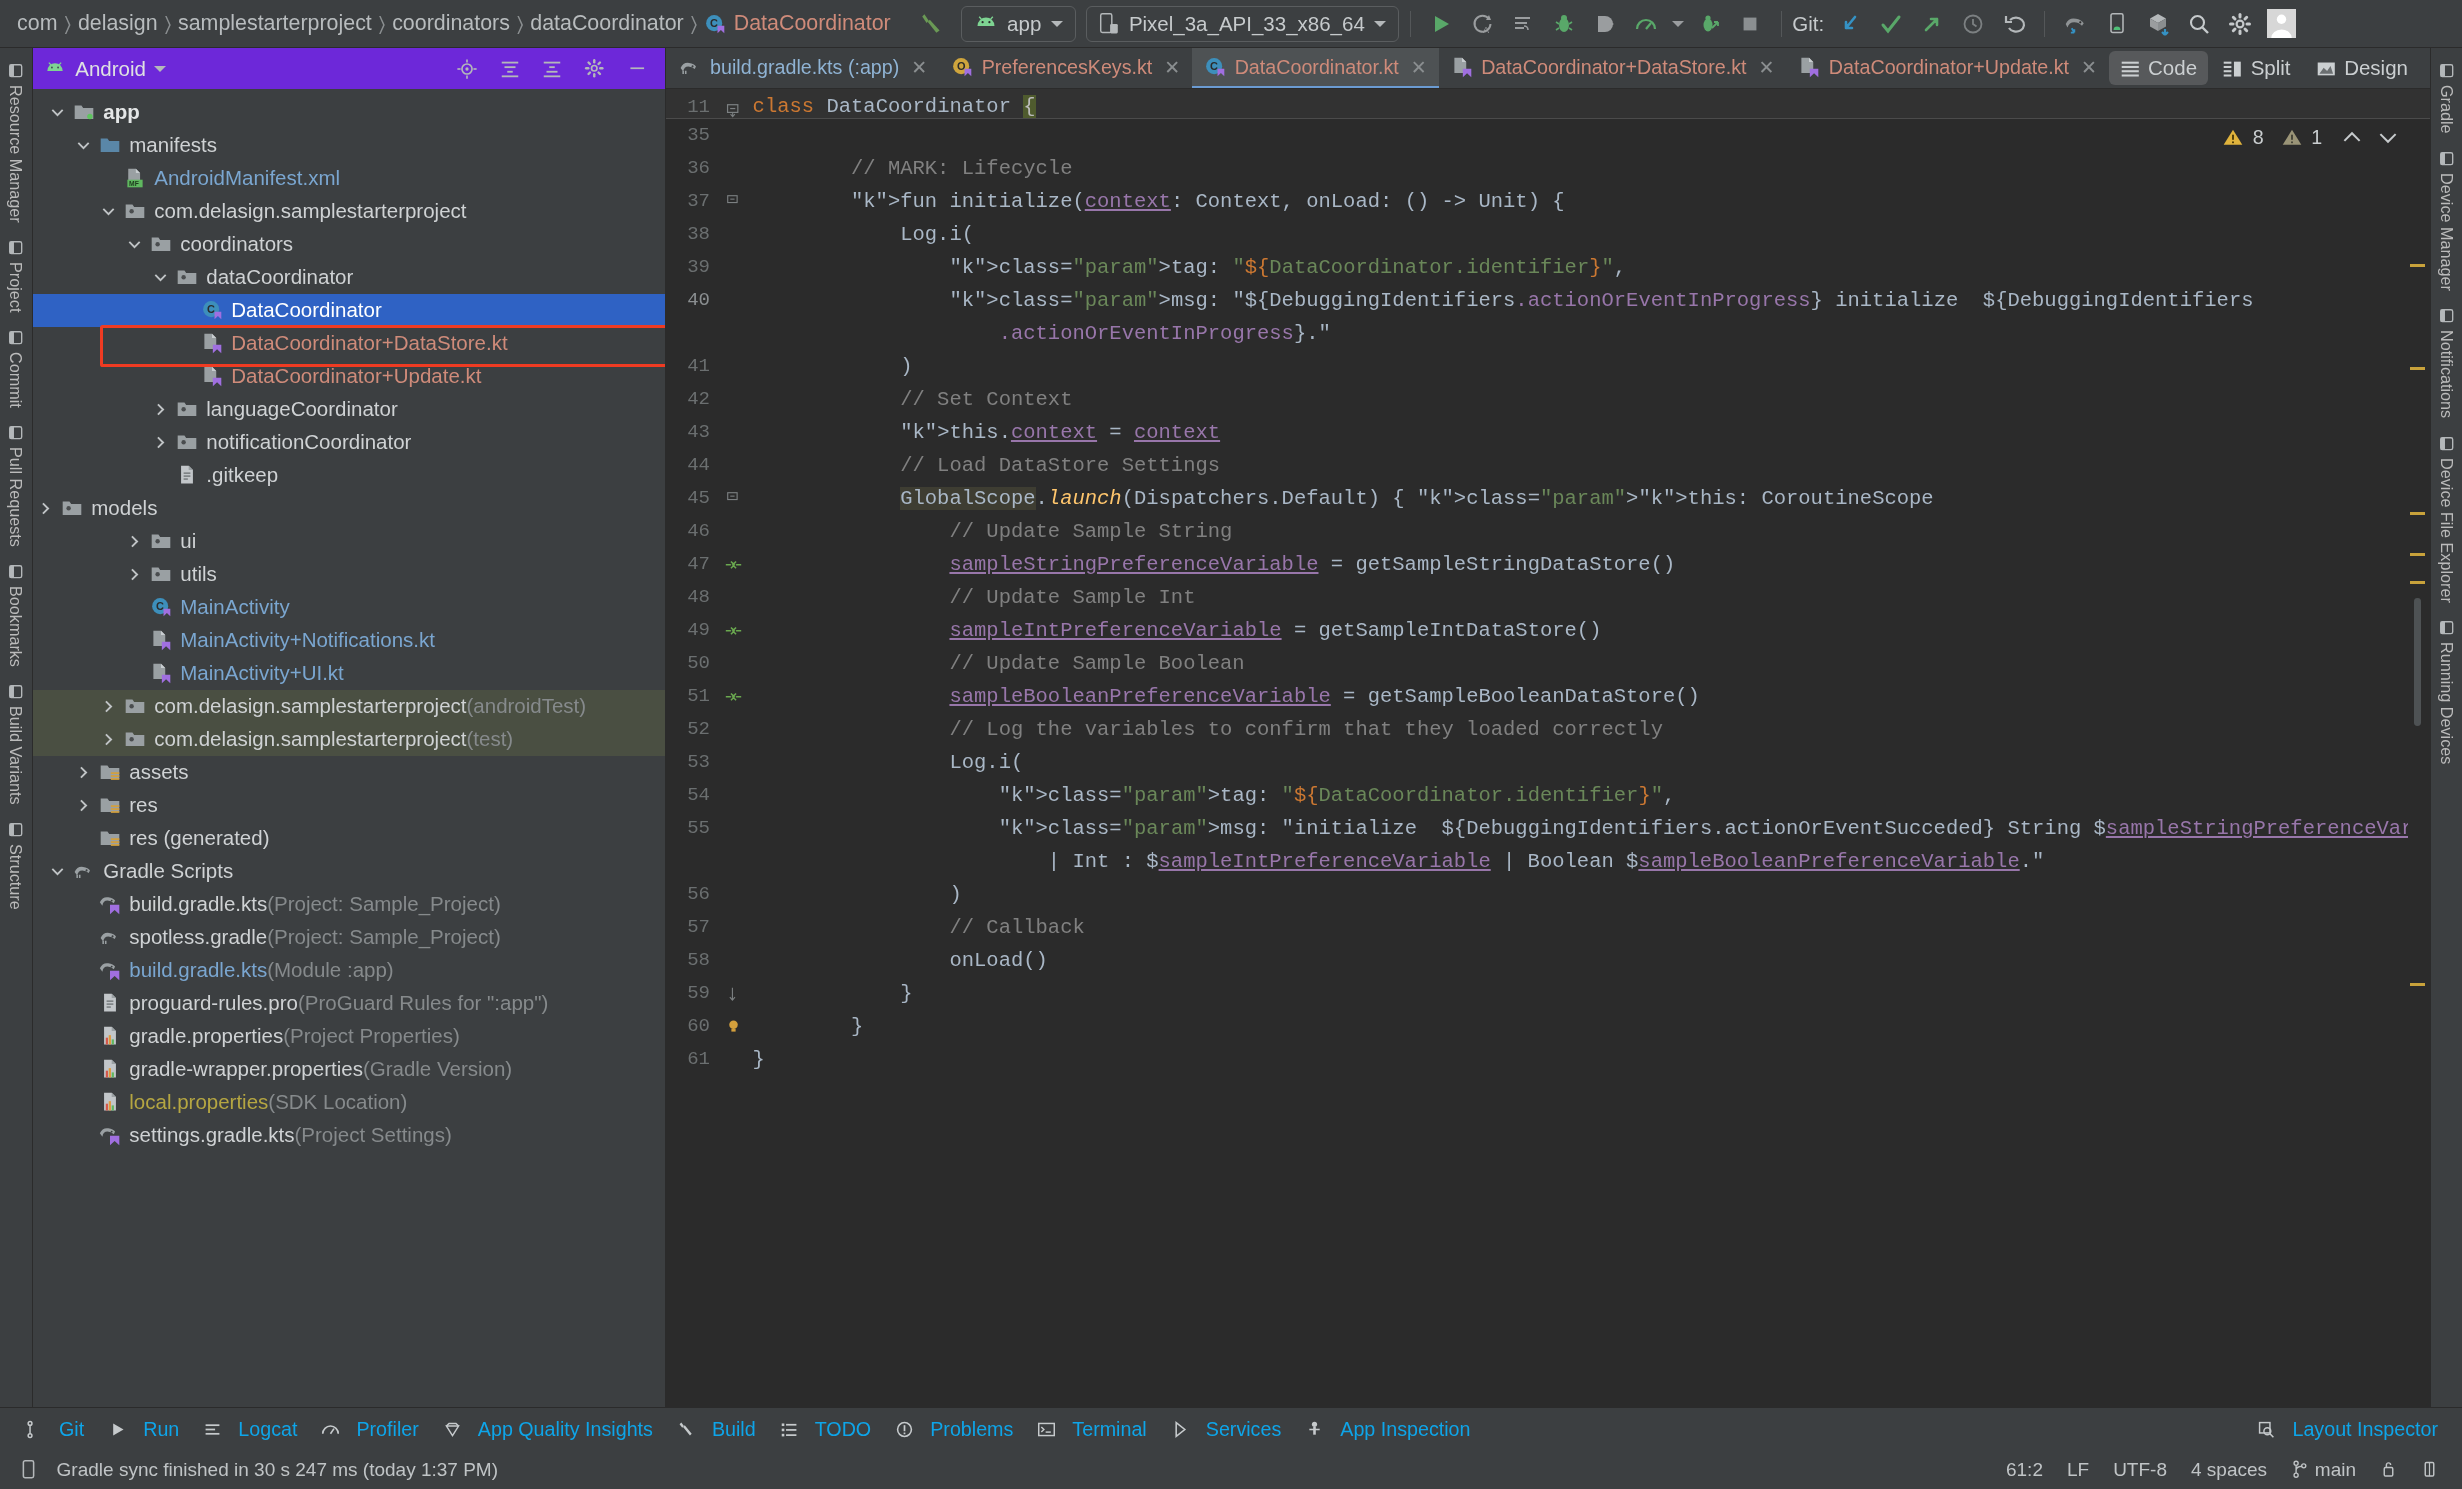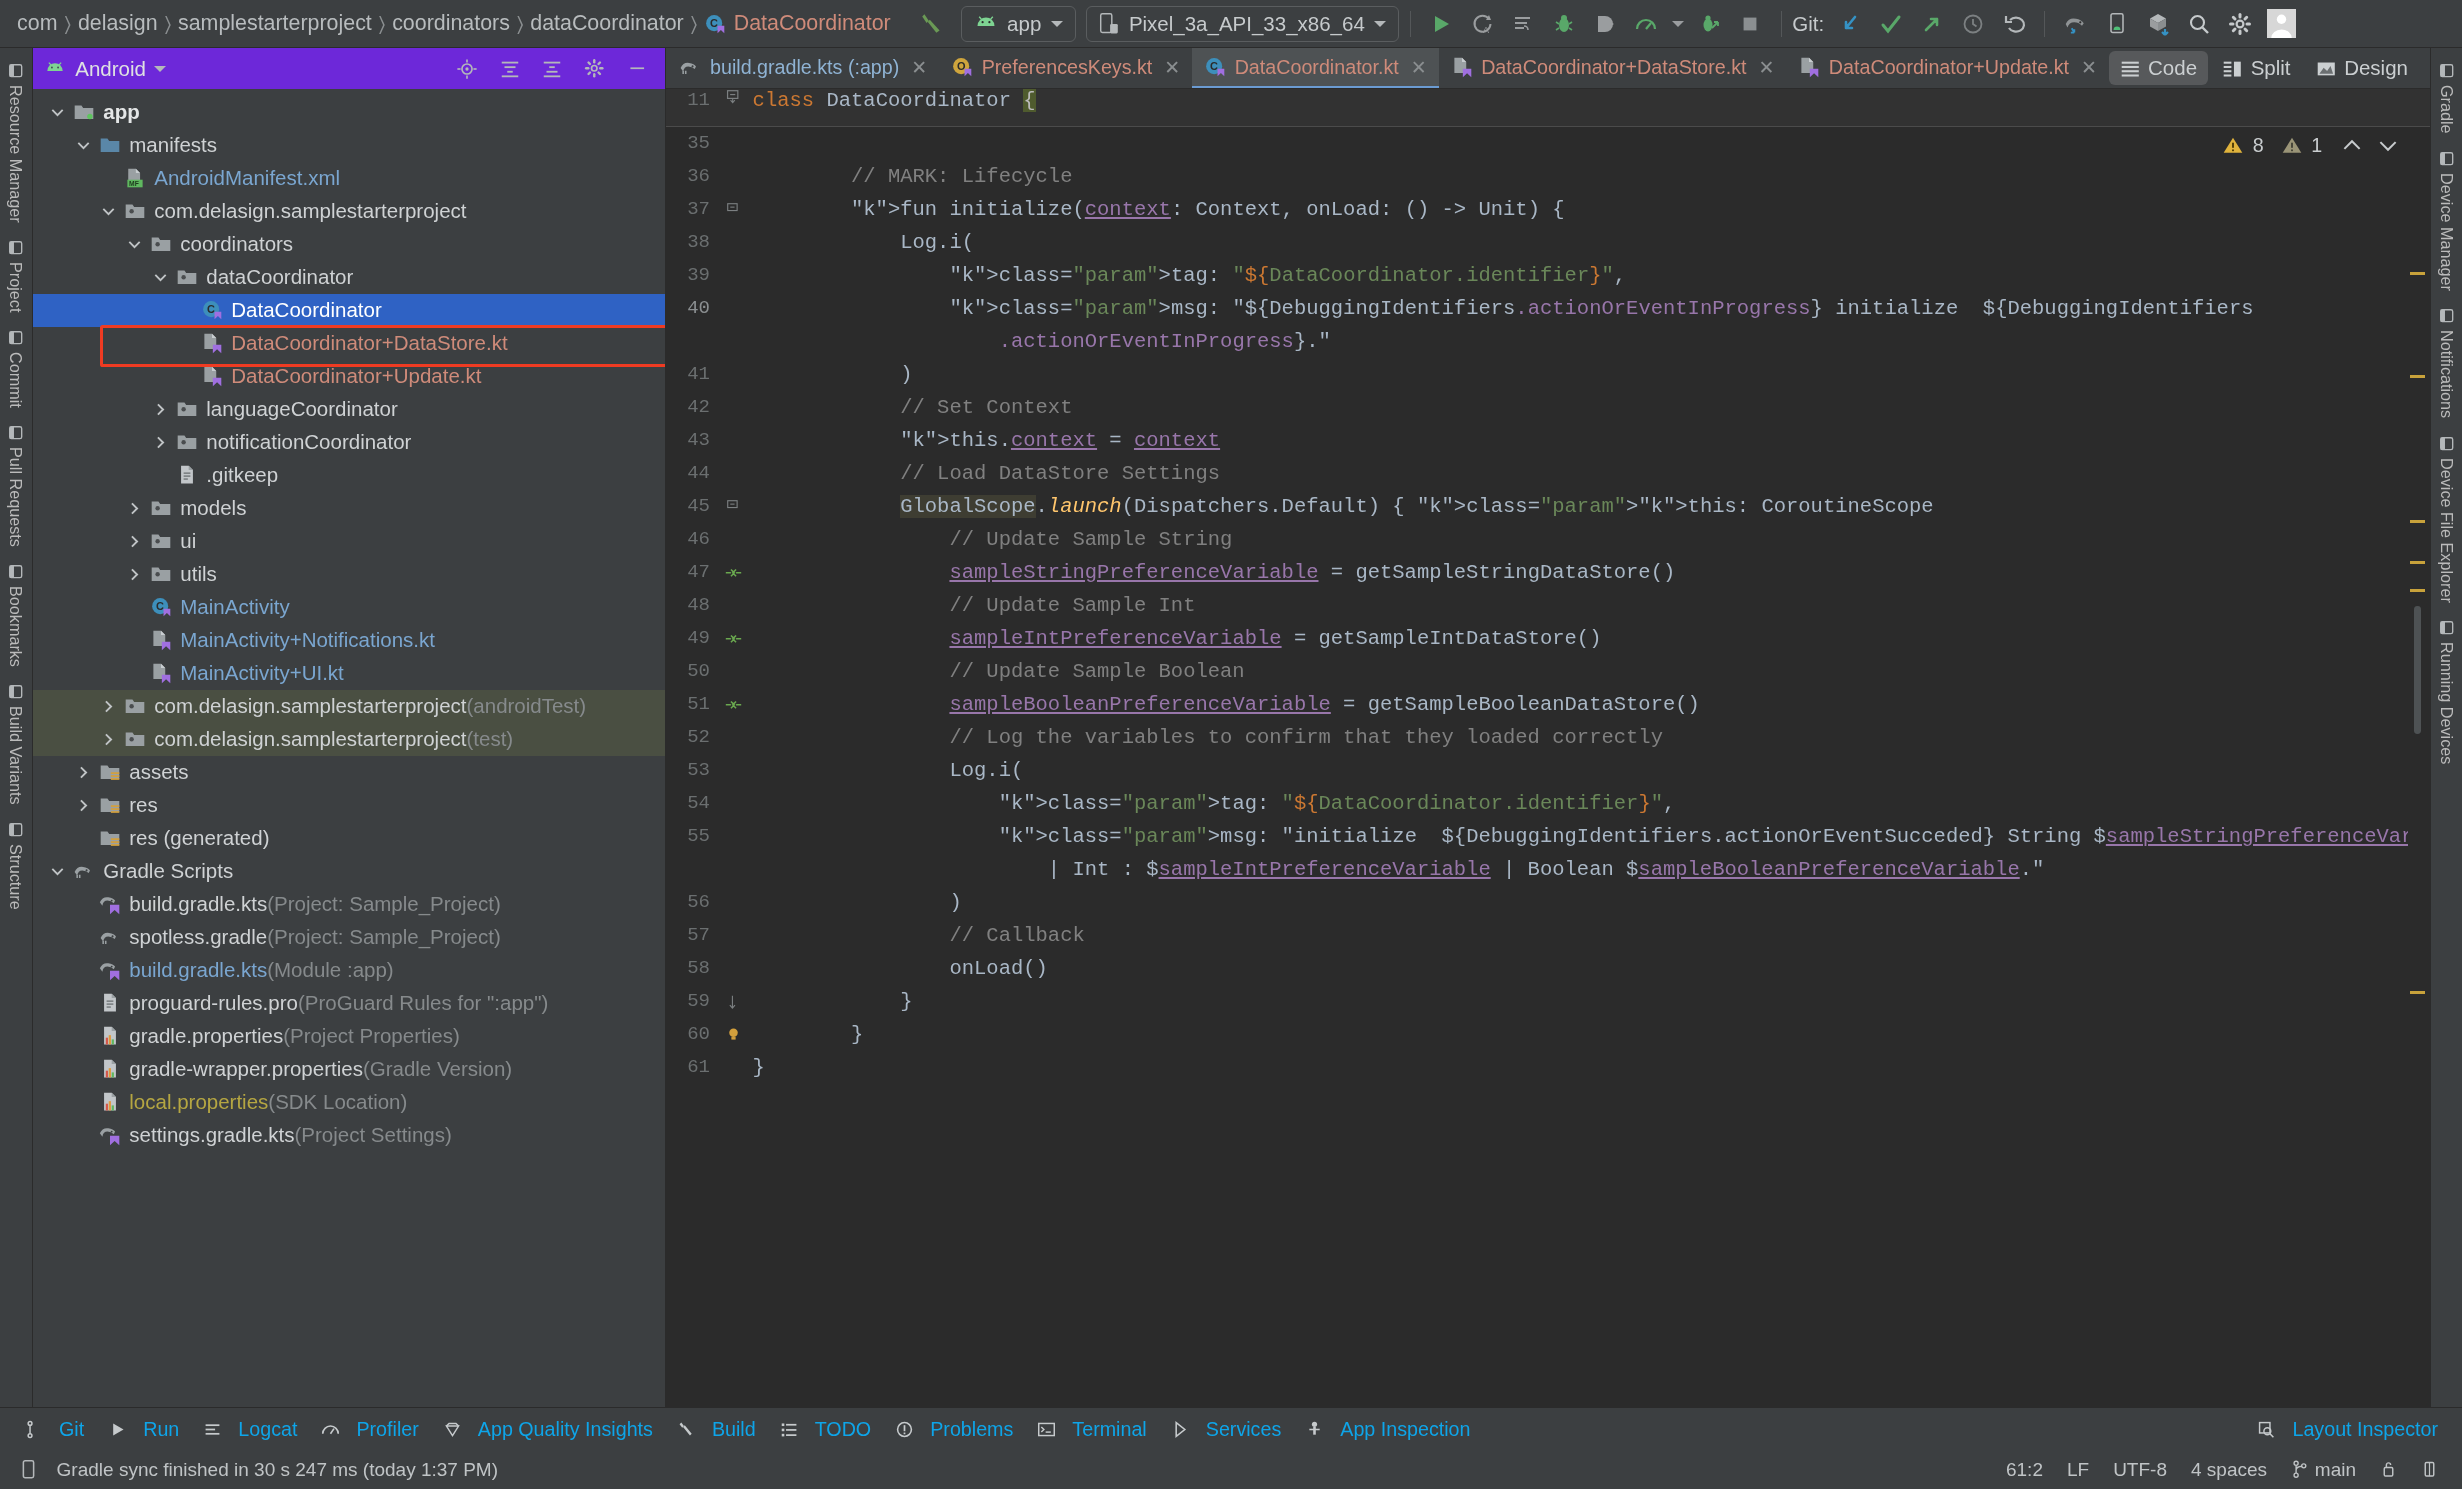--- a/index.html
+++ b/index.html
@@ -108,21 +108,21 @@
   .tabs-spacer { flex:1; }
   .view-modes { display:flex; align-items:center; gap:3.4px; padding-right:12px; }
   .vm {
     display:flex; align-items:center; gap:7.7px; font-size:20.5px; color:#cbcfd1;
     padding:5.1px 11px; border-radius:6px; cursor:pointer;
   }
   .vm.active { background:#57595b; }
 
   
   .sticky {
-    height:38px; display:flex; align-items:flex-start;
+    height:30px; display:flex; align-items:flex-end;
     background:#323232; border-bottom:0.9px solid #4b4b4b;
     font-family:"Liberation Mono", monospace; font-size:20.5px;
   }
   .code-area { flex:1; display:flex; position:relative; overflow:hidden; background:#2b2b2b; }
   .gutter {
     width:53px; min-width:53px; text-align:right; padding-right:8.5px;
     color:#6b6f70; font-family:"Liberation Mono", monospace; font-size:19px;
     background:#2b2b2b; padding-top:0;
   }
   .fold { width:29px; min-width:29px; background:#2b2b2b; }
@@ -659,21 +659,21 @@
                 <path d="M15 2 l5 5 h-5 z" fill="#9aa0a3"></path>
                 <g fill="#6f7477">
                   <rect x="9" y="10" width="8" height="1.6"></rect>
                   <rect x="9" y="13.5" width="8" height="1.6"></rect>
                   <rect x="9" y="17" width="5" height="1.6"></rect>
                 </g>
               </svg>
             </span>
             <span class="lbl">.gitkeep</span>
           </div>
-          <div class="row" style="padding-left: 89px;">
+          <div class="row" style="">
             <span class="twisty">
               <svg width="19" height="19" viewBox="0 0 22 22">
                 <path d="M8 5 L14 11 L8 17" stroke="#c0c4c6" stroke-width="2.2" fill="none"></path>
               </svg>
             </span>
             <span class="ico">
               <svg width="22" height="20.5" viewBox="0 0 26 24">
                 <path d="M2 4 h8 l2 3 h12 v13 h-22 z" fill="#9aa0a3"></path>
                 <circle cx="9" cy="12" r="2.6" fill="#4a4d4f"></circle>
               </svg>

